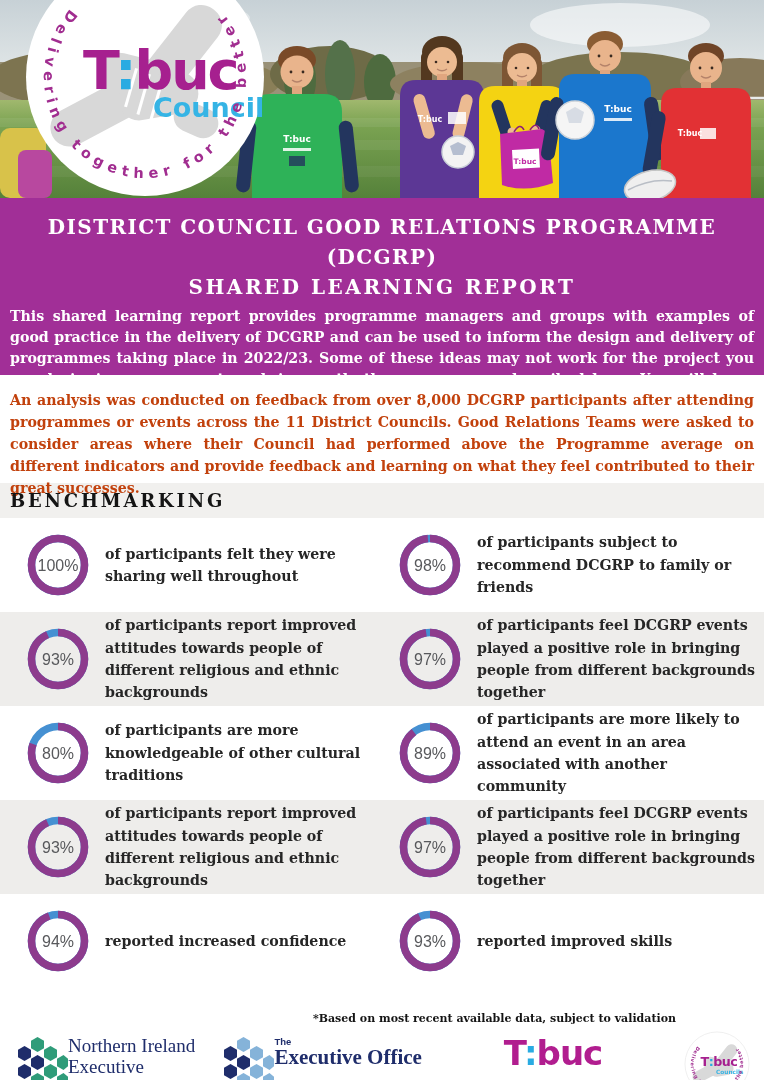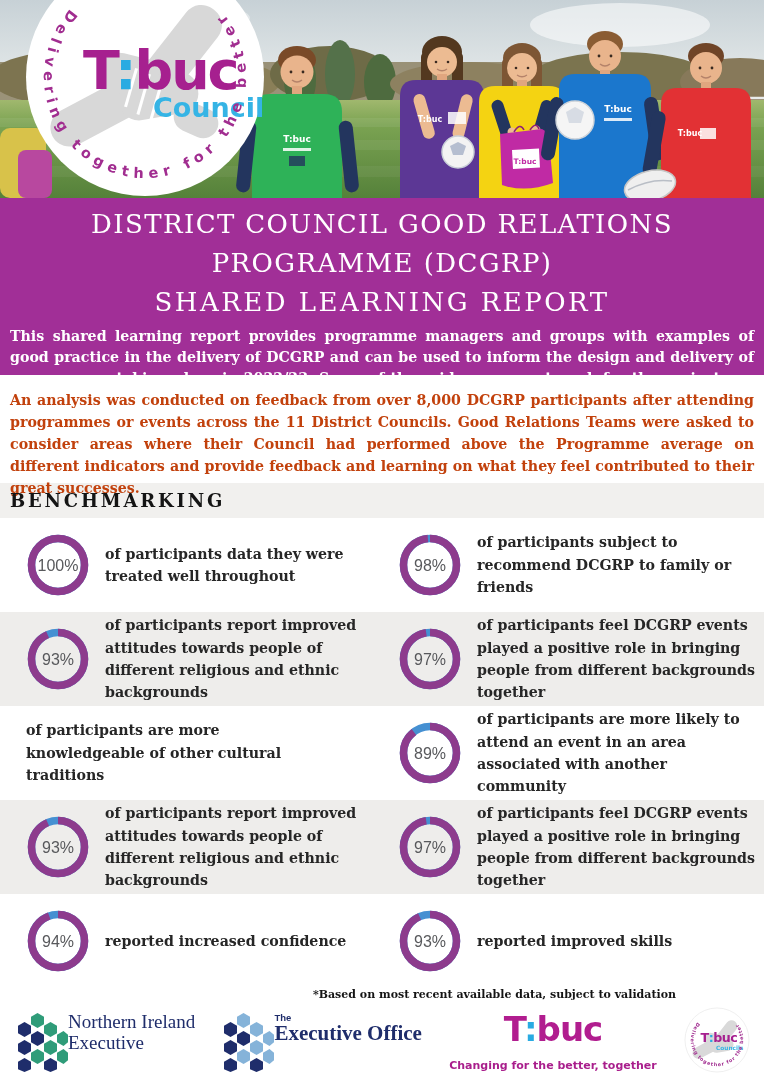--- a/index.html
+++ b/index.html
@@ -7,22 +7,22 @@
               font-family:"DejaVu Serif", serif; }
   .page { position:relative; width:764px; height:1080px; background:#fff; }
 
   
   .hero { position:relative; width:764px; height:198px; }
   .hero svg.scene { display:block; }
   .hero-logo { position:absolute; left:26px; top:-42px; width:238px; height:238px; }
 
   
   .banner { width:764px; height:177px; background:#a12f97; color:#fff; padding:7px 10px 0 10px; }
-  .banner h1 { font-size:26px; line-height:1.5; text-align:center; letter-spacing:1.4px;
-               font-weight:400; margin-bottom:4px; }
+  .banner h1 { font-size:20px; line-height:1.5; text-align:center; letter-spacing:1.4px;
+               font-weight:700; margin-bottom:4px;margin-top:7px; }
   .banner h1 .l2 { display:block; letter-spacing:2.5px;text-align:center; }
   .banner p { font-size:14.2px; line-height:1.47; font-weight:700; text-align:justify; }
 
   
   .analysis { width:764px; height:108px; padding:14px 10px 0 10px; }
   .analysis p { font-size:14.2px; line-height:1.55; font-weight:700; color:#c2410c; text-align:justify; }
 
   
   .bench-band { width:764px; height:35px; background:#f1f0ee; display:flex; align-items:center;
                 padding-left:10px; }
@@ -31,21 +31,21 @@
   .stats { width:764px; }
   .stat-row { display:flex; height:94px; background:#fff; }
   .stat-row.alt { background:#eeedeb; }
   .stat { width:50%; display:flex; align-items:center; gap:15px; padding-left:26px; padding-right:8px; }
   .stat-row .stat + .stat { padding-left:16px; padding-right:4px; }
   .donut { flex:0 0 64px; height:64px; }
   .donut-label { font-family:"Liberation Sans", sans-serif; font-size:16px; fill:#58595c; }
   .stat-text { font-size:14.2px; line-height:1.58; font-weight:700; color:#262626; max-width:300px; }
 
   .footnote { width:684px; height:16px; text-align:right; padding-right:8px;
-              font-size:11px; font-weight:700; color:#141414; }
+              font-size:11px; font-weight:700; color:#141414;margin-top:24px; }
 
   
   .footer { width:764px; height:76px; display:flex; align-items:center;
             justify-content:space-between; padding:0 14px 0 16px; background:#fff; }
   .logo-block { display:flex; align-items:flex-start; }
   .ni-text { font-family:"Liberation Serif", serif; color:#1f2d6b; font-size:19px; line-height:1.1; }
   .eo-the { font-family:Liberation Sans, sans-serif; color:#1f2d6b; font-size:9.5px; font-weight:700; }
   .eo-name { font-family:"Liberation Serif", serif; color:#1f2d6b; font-size:21px; font-weight:600; line-height:1; }
   .tbuc-block { text-align:center; }
   .tbuc-word { font-family:"DejaVu Sans", sans-serif; font-weight:700; font-size:34px;
@@ -243,21 +243,21 @@
   </div>
 
   <div class="stats">
       <div class="stat-row">
         <div class="stat">
           <div class="donut"><svg width="64" height="64" viewBox="0 0 64 64">
               <circle cx="32" cy="32" r="26.5" fill="none" stroke="#4590d2" stroke-width="7.5"></circle>
               <circle cx="32" cy="32" r="26.5" fill="none" stroke="#8d3b8d" stroke-width="7.5" stroke-dasharray="166.5 166.5" transform="rotate(-90 32 32)"></circle>
               <text x="32" y="37.5" text-anchor="middle" class="donut-label">100%</text>
             </svg></div>
-          <p class="stat-text">of participants data they were treated well throughout</p>
+          <p class="stat-text">of participants felt they were sharing well throughout</p>
         </div>
         <div class="stat">
           <div class="donut"><svg width="64" height="64" viewBox="0 0 64 64">
               <circle cx="32" cy="32" r="26.5" fill="none" stroke="#4590d2" stroke-width="7.5"></circle>
               <circle cx="32" cy="32" r="26.5" fill="none" stroke="#8d3b8d" stroke-width="7.5" stroke-dasharray="163.2 166.5" transform="rotate(-90 32 32)"></circle>
               <text x="32" y="37.5" text-anchor="middle" class="donut-label">98%</text>
             </svg></div>
           <p class="stat-text">of participants subject to recommend DCGRP to family or friends</p>
         </div>
       </div>
@@ -274,20 +274,25 @@
           <div class="donut"><svg width="64" height="64" viewBox="0 0 64 64">
               <circle cx="32" cy="32" r="26.5" fill="none" stroke="#4590d2" stroke-width="7.5"></circle>
               <circle cx="32" cy="32" r="26.5" fill="none" stroke="#8d3b8d" stroke-width="7.5" stroke-dasharray="161.5 166.5" transform="rotate(-90 32 32)"></circle>
               <text x="32" y="37.5" text-anchor="middle" class="donut-label">97%</text>
             </svg></div>
           <p class="stat-text">of participants feel DCGRP events played a positive role in bringing people from different backgrounds together</p>
         </div>
       </div>
       <div class="stat-row">
         <div class="stat">
+          <div class="donut"><svg width="64" height="64" viewBox="0 0 64 64">
+              <circle cx="32" cy="32" r="26.5" fill="none" stroke="#4590d2" stroke-width="7.5"></circle>
+              <circle cx="32" cy="32" r="26.5" fill="none" stroke="#8d3b8d" stroke-width="7.5" stroke-dasharray="133.2 166.5" transform="rotate(-90 32 32)"></circle>
+              <text x="32" y="37.5" text-anchor="middle" class="donut-label">80%</text>
+            </svg></div>
           <p class="stat-text">of participants are more knowledgeable of other cultural traditions</p>
         </div>
         <div class="stat">
           <div class="donut"><svg width="64" height="64" viewBox="0 0 64 64">
               <circle cx="32" cy="32" r="26.5" fill="none" stroke="#4590d2" stroke-width="7.5"></circle>
               <circle cx="32" cy="32" r="26.5" fill="none" stroke="#8d3b8d" stroke-width="7.5" stroke-dasharray="148.2 166.5" transform="rotate(-90 32 32)"></circle>
               <text x="32" y="37.5" text-anchor="middle" class="donut-label">89%</text>
             </svg></div>
           <p class="stat-text">of participants are more likely to attend an event in an area associated with another community</p>
         </div>

